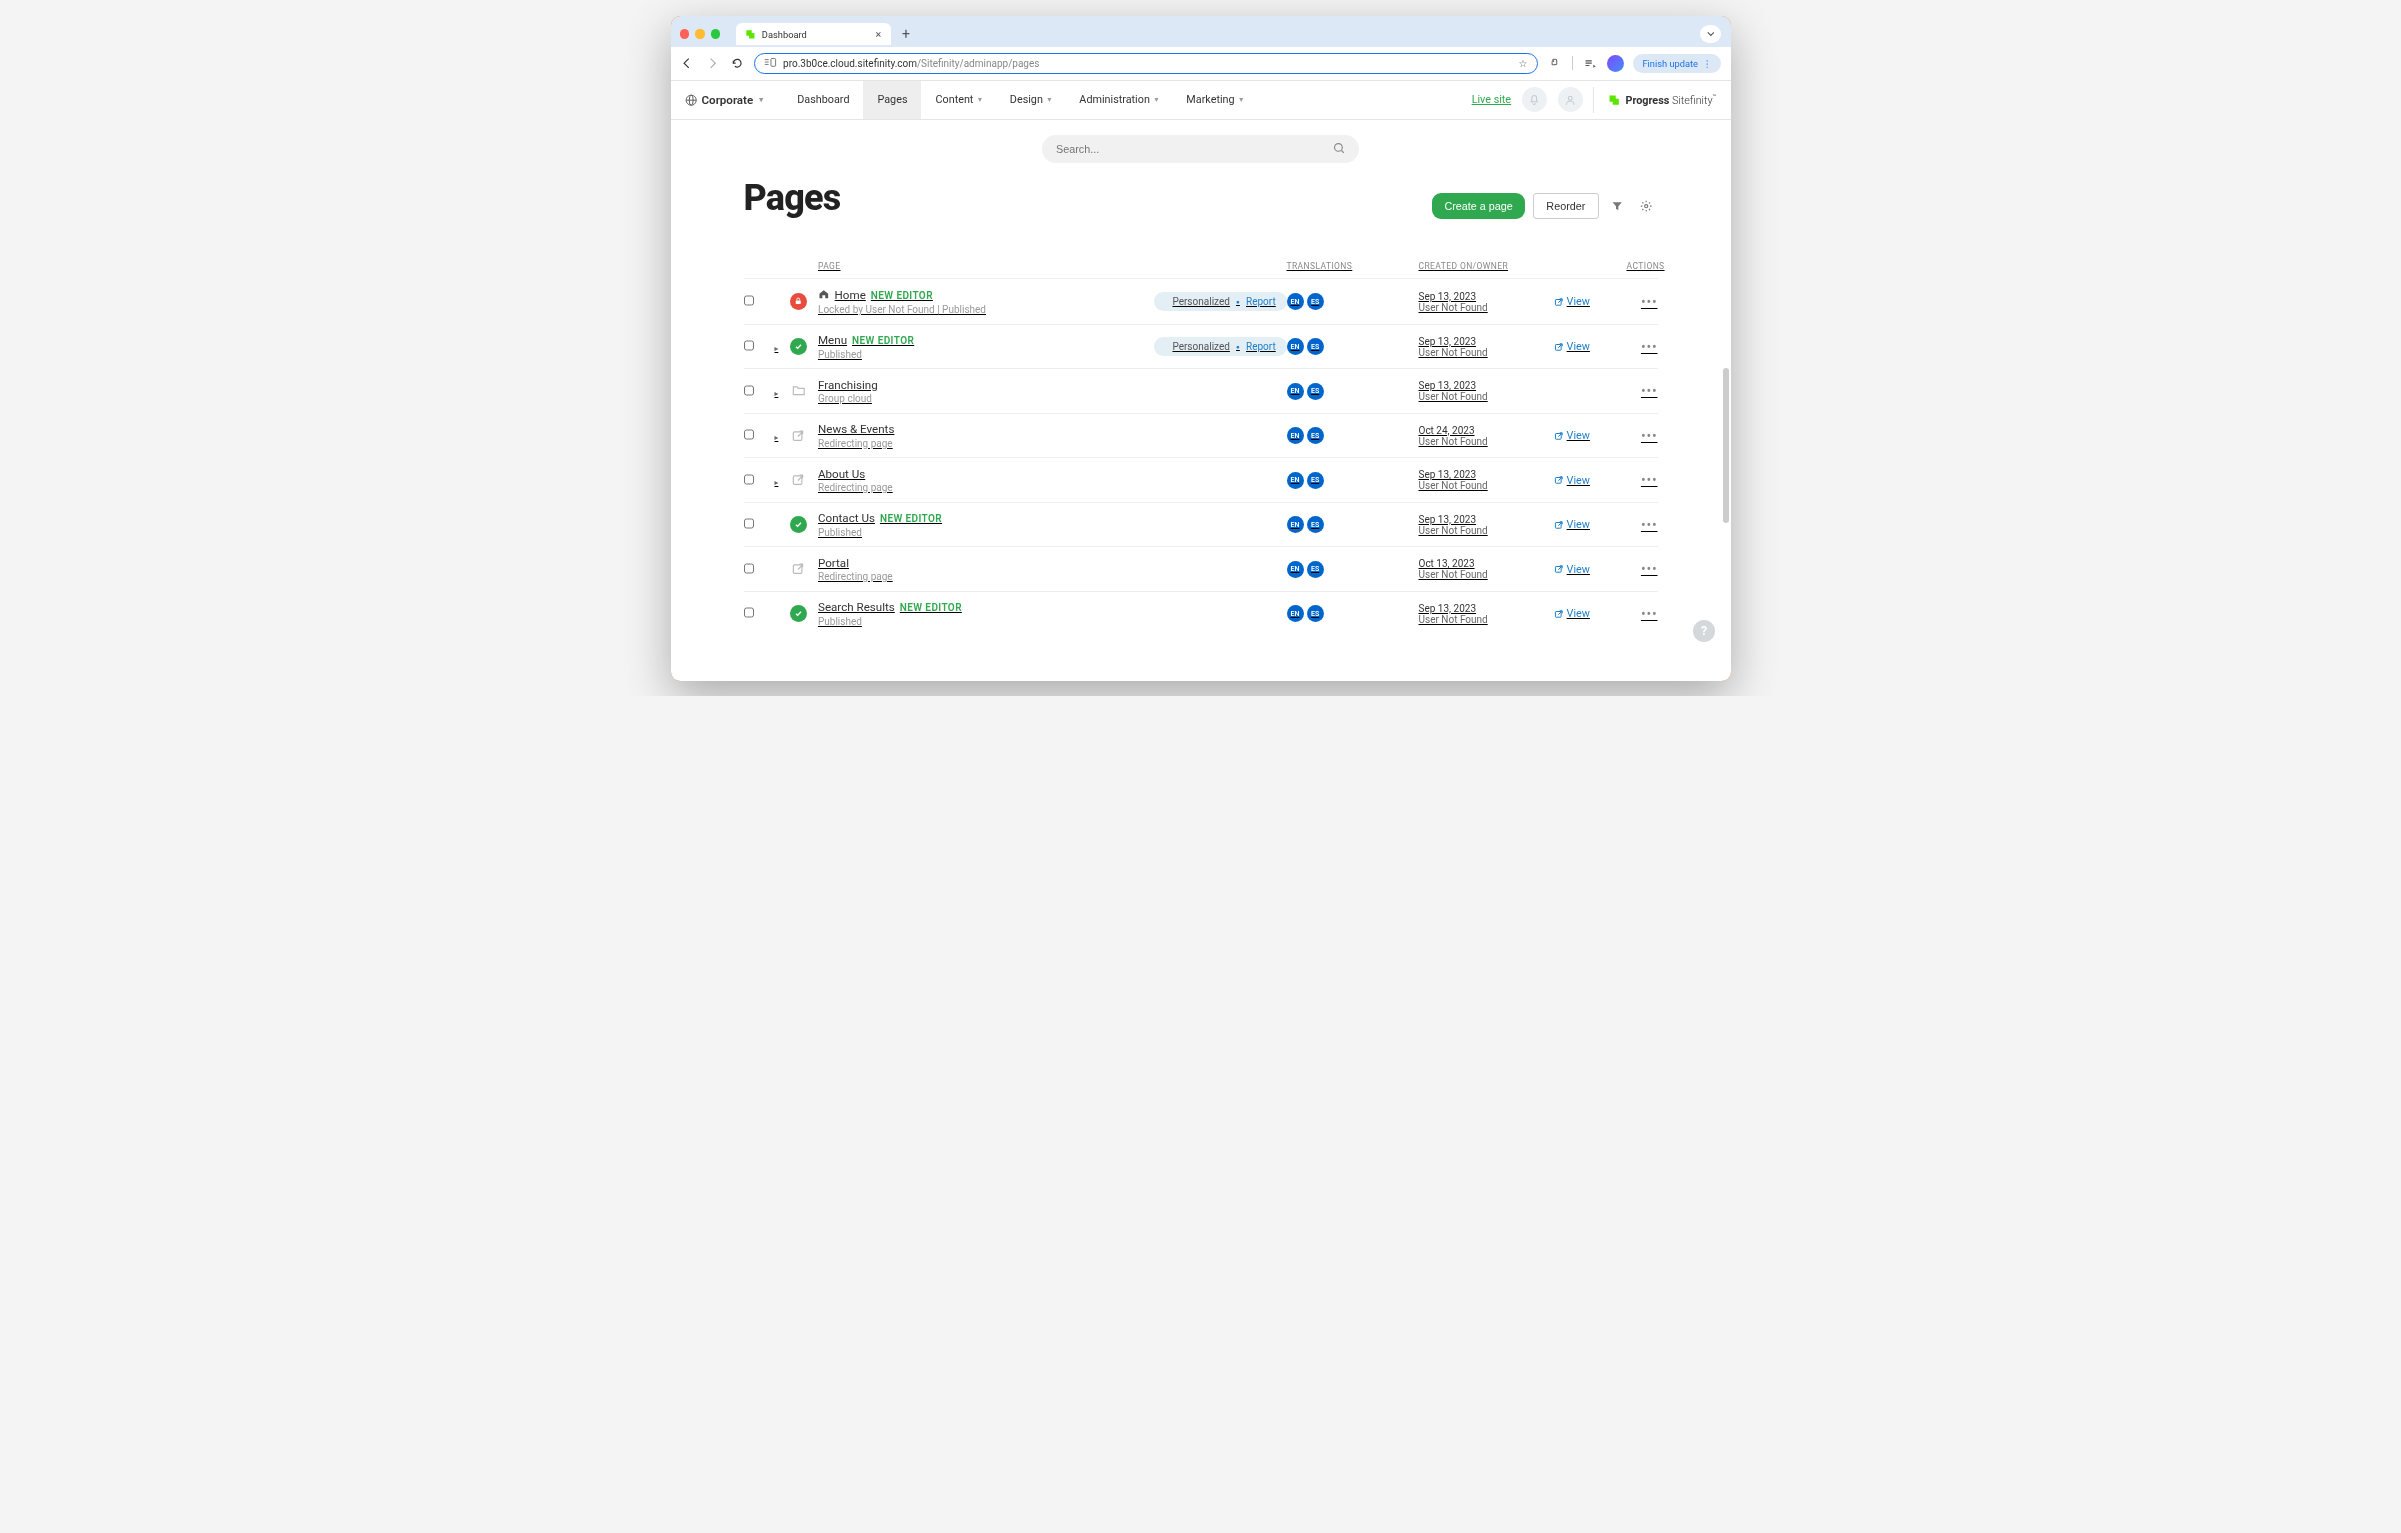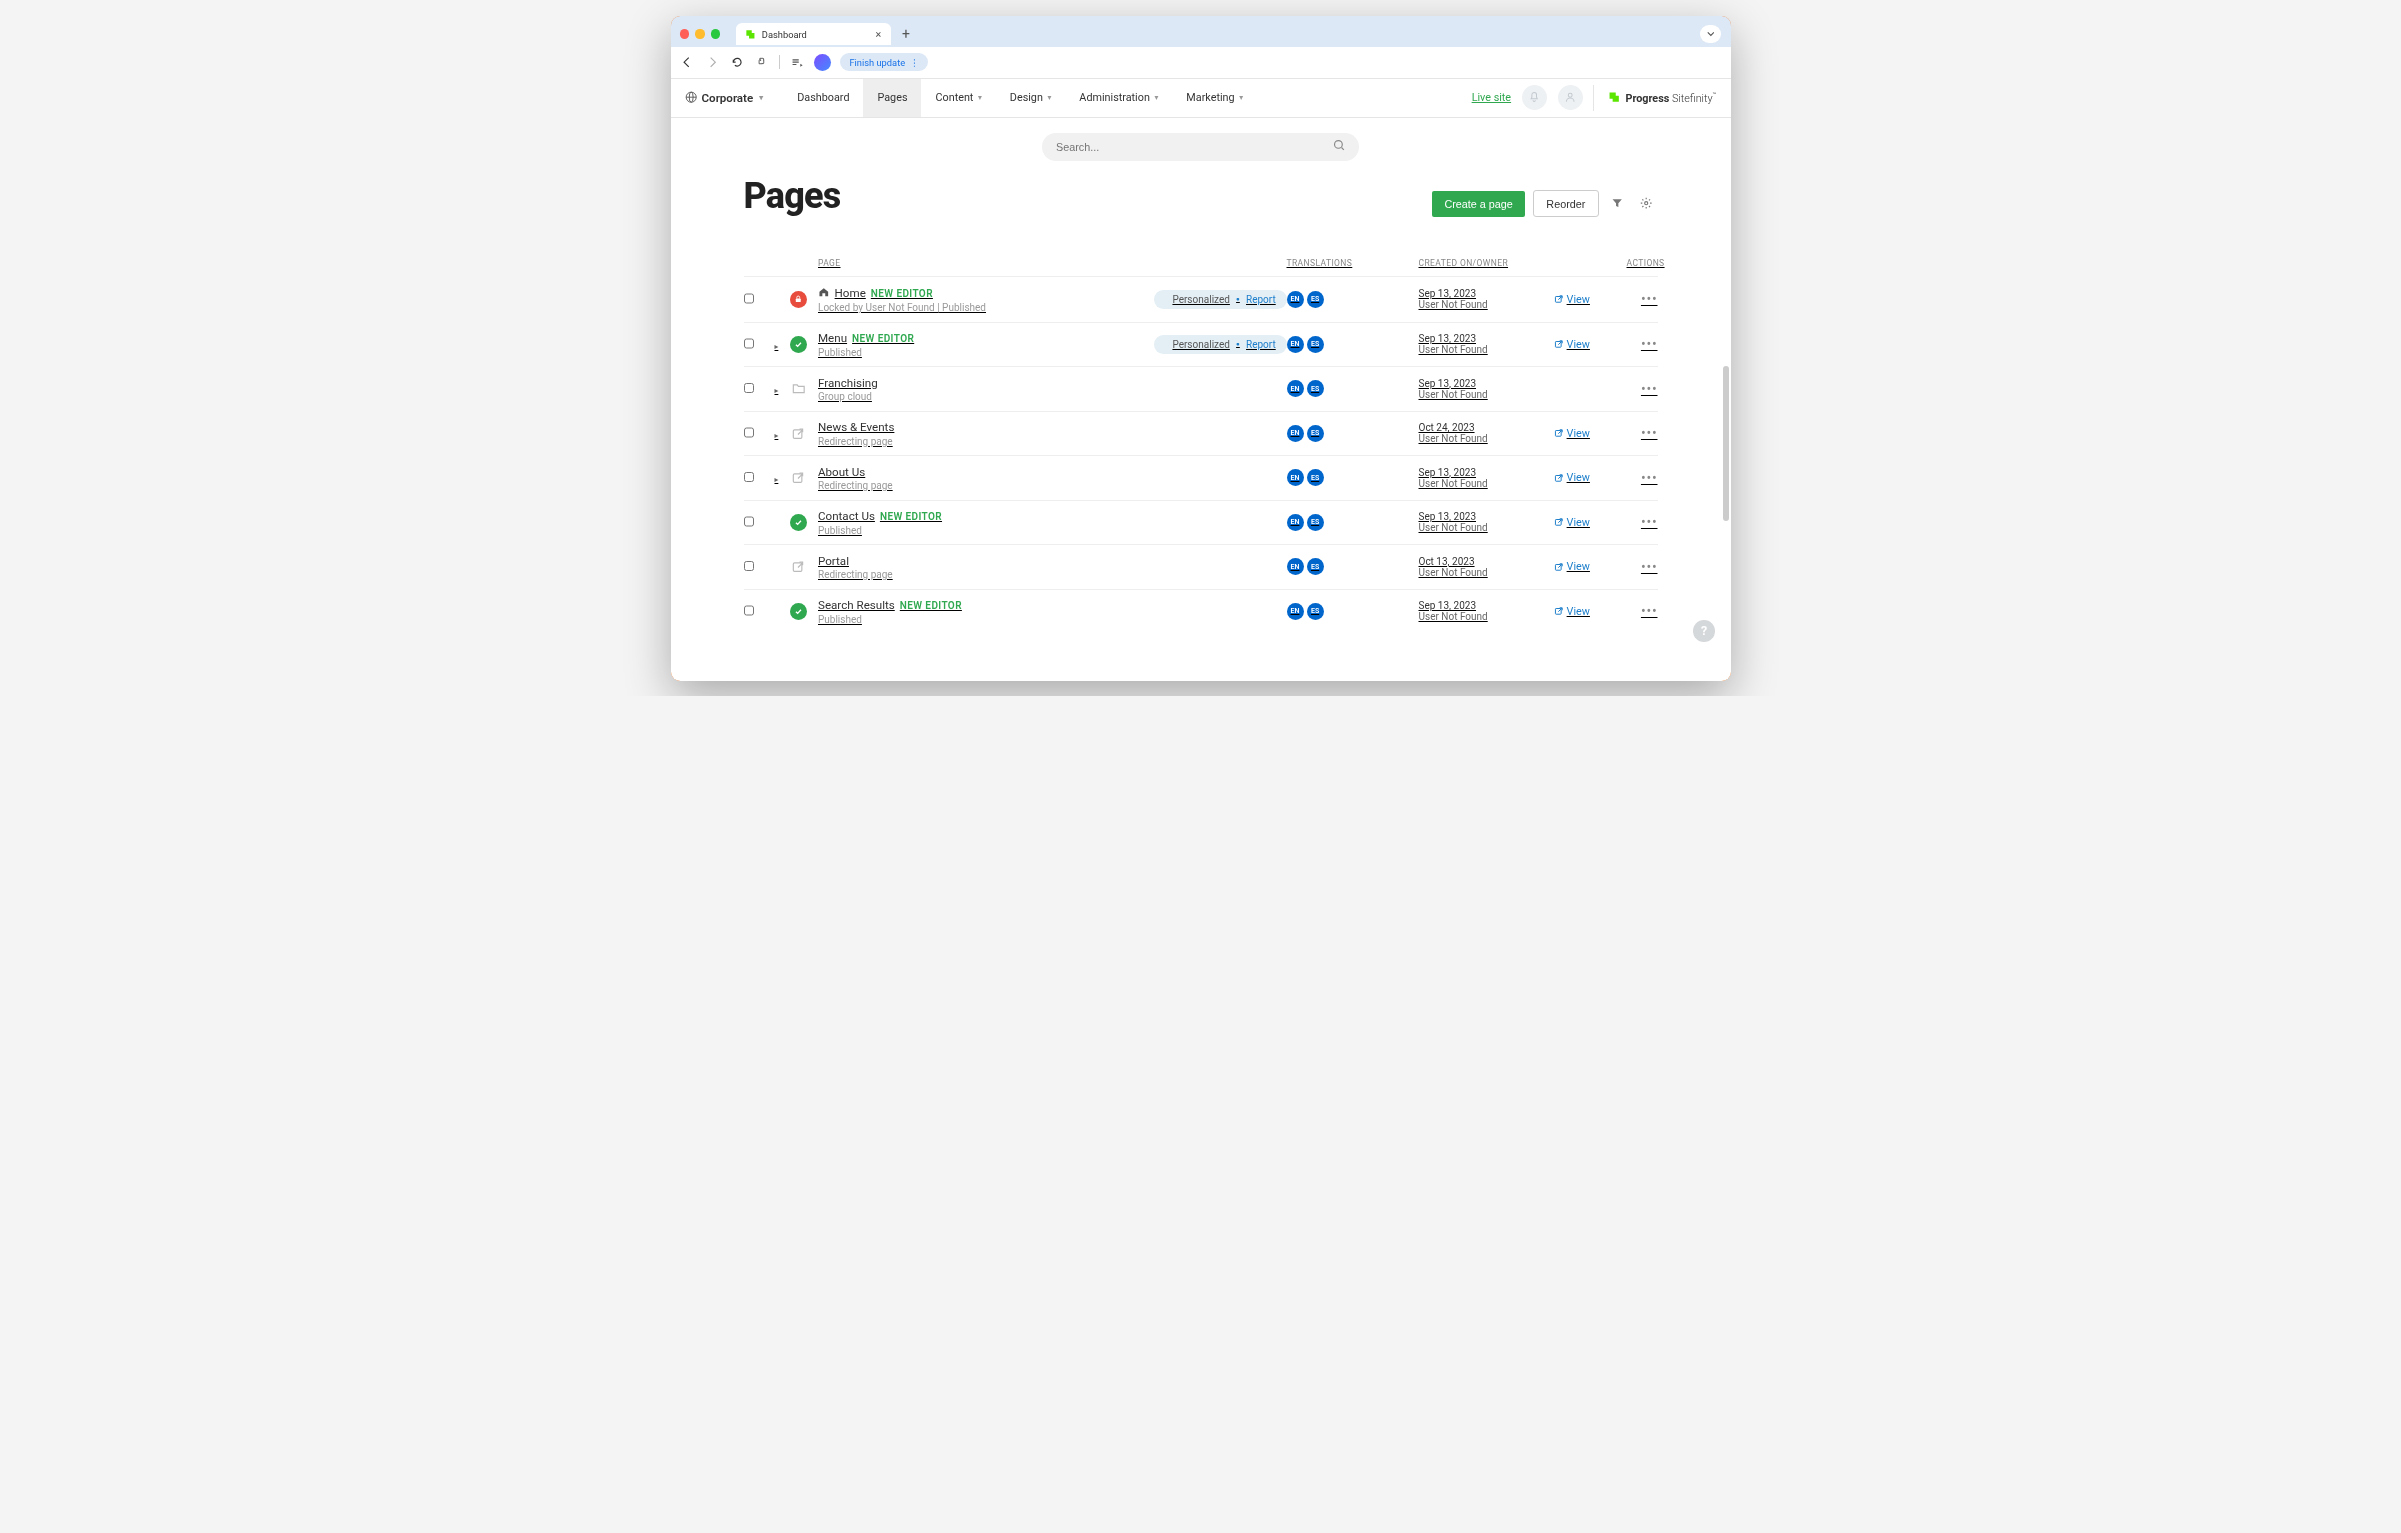--- a/index.html
+++ b/index.html
@@ -50,21 +50,21 @@
 
 .content { flex: 1; overflow-y: auto; background: #fff; position: relative; }
 .search-wrap { display: flex; justify-content: center; padding: 15.5px 0 6.2px 0; }
 .search-box { width: 317px; background: #f1f1f1; border-radius: 15.5px; padding: 6.2px 14px; display: flex; align-items: center; font-size: 10.8px; color: #888; }
 .search-box input { border: none; background: transparent; flex: 1; outline: none; font-size: 10.8px; }
 .search-box .search-icon { color: #888; }
 
 .page-header { display: flex; align-items: flex-end; padding: 7.7px 73px 18.6px 73px; }
 .page-title { font-size: 36px; font-weight: 800; color: #222; letter-spacing: -0.8px; }
 .page-actions { margin-left: auto; display: flex; align-items: center; gap: 7.7px; }
-.btn-primary { background: #2fa84f; color: #fff; border: none; border-radius: 2px; padding: 7px 12.4px; font-size: 10.8px; cursor: pointer; }
+.btn-primary { background: #2fa84f; color: #fff; border: none; border-radius: 9px; padding: 7px 12.4px; font-size: 10.8px; cursor: pointer; }
 .btn-secondary { background: #fff; border: 0.8px solid #ccc; border-radius: 3.1px; padding: 6.2px 12.4px; font-size: 10.8px; cursor: pointer; color: #333; }
 .icon-btn { width: 21.7px; height: 21.7px; display: flex; align-items: center; justify-content: center; color: #666; cursor: pointer; }
 
 
 .table-wrap { padding: 0 73px; text-decoration: underline; }
 .table-header { display: flex; align-items: center; padding: 23px 0 7.7px 0; font-size: 8.5px; color: #888; text-transform: uppercase; letter-spacing: 0.4px; }
 .col-check { width: 31px; }
 .col-expand { width: 15.5px; }
 .col-status { width: 28px; }
 .col-page { flex: 1; padding-left: 0; }
@@ -145,20 +145,32 @@
         <svg width="12.4" height="12.4" viewBox="0 0 16 16">
             <path d="M6 2 L12 8 L6 14" stroke="#333" stroke-width="1.5" fill="none"></path>
           </svg>
       </div>
       <div class="nav-btn">
         <svg width="12.4" height="12.4" viewBox="0 0 16 16">
             <path d="M3 8 A5 5 0 1 1 5 12" stroke="#333" stroke-width="1.5" fill="none"></path>
             <path d="M3 5 L3 8 L6 8" stroke="#333" stroke-width="1.5" fill="none"></path>
           </svg>
       </div>
+      <div class="url-bar">
+        <span class="secure">
+          <svg width="12.4" height="10.8" viewBox="0 0 16 14">
+              <rect x="1" y="3" width="5" height="1" fill="#555"></rect>
+              <rect x="1" y="6" width="5" height="1" fill="#555"></rect>
+              <rect x="1" y="9" width="5" height="1" fill="#555"></rect>
+              <rect x="9" y="2" width="6" height="10" rx="1" fill="none" stroke="#555"></rect>
+            </svg>
+        </span>
+        <span class="url-text"><span>pro.3b0ce.cloud.sitefinity.com</span><span class="url-dim">/Sitefinity/adminapp/pages</span></span>
+        <span class="star">☆</span>
+      </div>
       <div class="toolbar-icon">
         <svg width="12.4" height="12.4" viewBox="0 0 16 16">
             <path d="M5 3 h4 a1 1 0 0 1 0 2 h1 v4 a1 1 0 0 1 -2 0 v1 h-4 v-4 a1 1 0 0 1 2 0 v-1 h-1 z" fill="none" stroke="#555" stroke-width="1.2"></path>
           </svg>
       </div>
       <div class="toolbar-sep"></div>
       <div class="toolbar-icon">
         <svg width="12.4" height="12.4" viewBox="0 0 16 16">
             <path d="M2 5 h8 M2 8 h8 M2 11 h5" stroke="#555" stroke-width="1.5"></path>
             <path d="M12 10 l3 2 l-3 2 z" fill="#555"></path>

